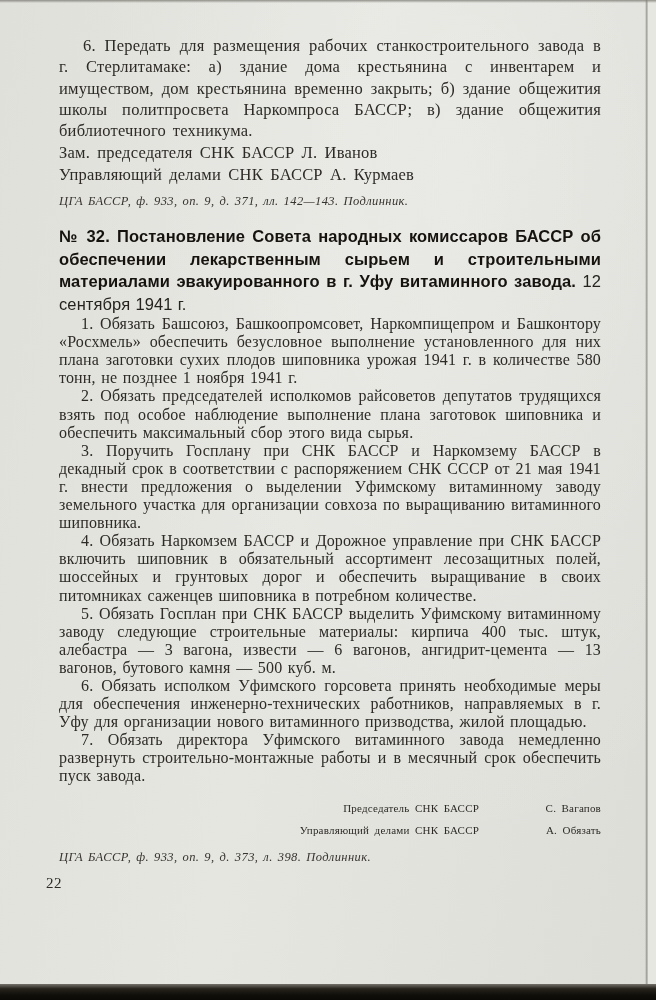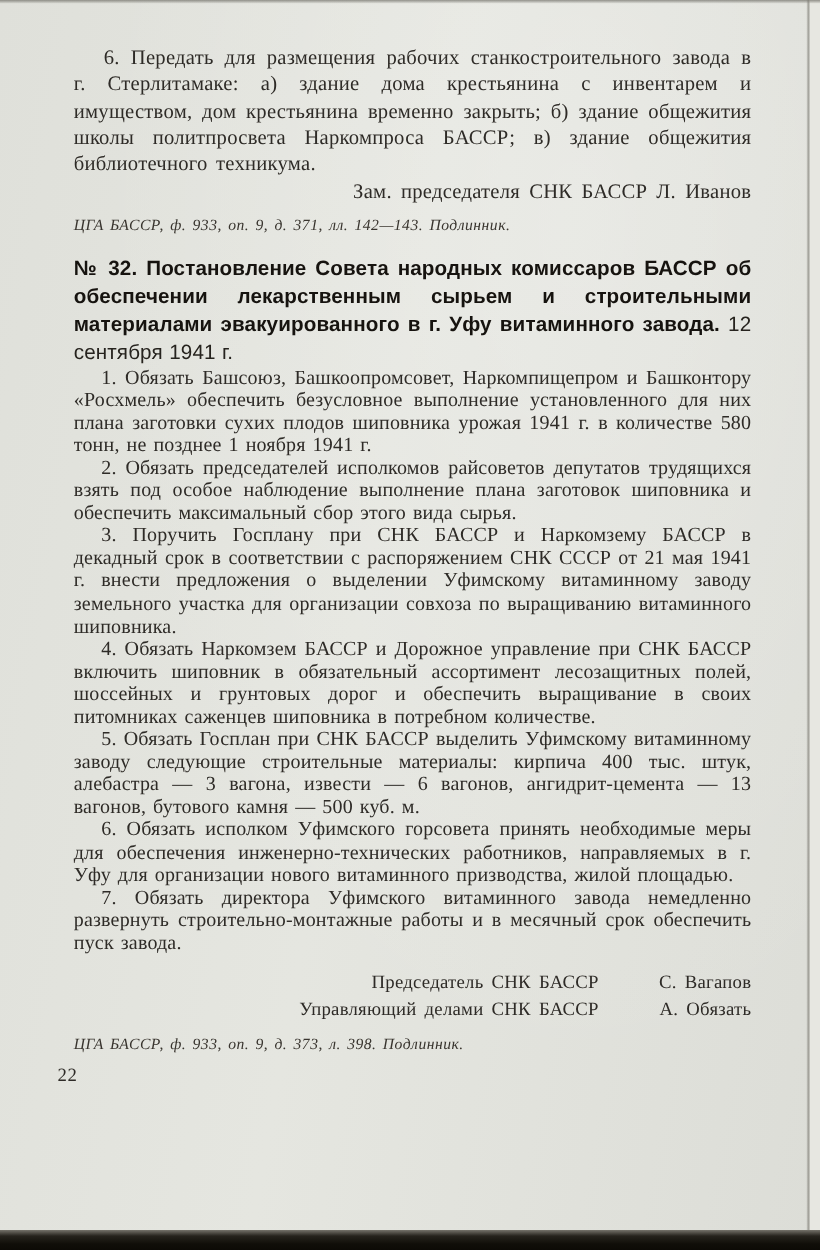--- a/index.html
+++ b/index.html
@@ -60,21 +60,20 @@
   .para-d31 {
     margin-top: 35px;
     font-size: 16.5px;
     line-height: 21.3px;
     text-indent: 24px;
     word-spacing: 2.5px;
     letter-spacing: 0.2px;
   }
   .sig-right {
     margin-top: 1px;
-    text-align: right;
     font-size: 16.5px;
     line-height: 21.5px;
     word-spacing: 3px;
     letter-spacing: 0.2px;
   }
   .archival {
     margin: 9px 0 0 0;
     font-style: italic;
     font-size: 12.5px;
     line-height: 15px;
@@ -102,21 +101,21 @@
     line-height: 18.1px;
     text-indent: 22px;
     word-spacing: 1.4px;
     letter-spacing: 0.15px;
   }
   .para-body.first {
     margin-top: 13px;
   }
   .sig-table {
     margin-top: 11px;
-    font-size: 15px;
+    font-size: 11px;
     line-height: 22px;
     word-spacing: 2.5px;
     letter-spacing: 0.2px;
   }
   .sig-row {
     display: flex;
     justify-content: flex-end;
   }
   .sig-name {
     width: 86px;
@@ -135,20 +134,21 @@
 
 <div class="page">
   <div class="page-top-edge"></div>
 
   <div class="content">
 
     <p class="para para-d31">6. Передать для размещения рабочих станкостроительного завода в г. Стерлитамаке: а) здание дома крестьянина с инвентарем и имуществом, дом крестьянина временно закрыть; б) здание общежития школы политпросвета Наркомпроса БАССР; в) здание общежития библиотечного техникума.</p>
 
     <div class="sig-right">
       <div>Зам. председателя СНК БАССР Л. Иванов</div>
+      <div>Управляющий делами СНК БАССР А. Курмаев</div>
     </div>
 
     <p class="archival">ЦГА БАССР, ф. 933, оп. 9, д. 371, лл. 142—143. Подлинник.</p>
 
     <p class="heading"><span class="hb">№ 32. Постановление Совета народных комиссаров БАССР об обеспечении лекарственным сырьем и строительными материалами эвакуированного в г. Уфу витаминного завода.</span> <span class="hd">12 сентября 1941 г.</span></p>
 
     <p class="para para-body">1. Обязать Башсоюз, Башкоопромсовет, Наркомпищепром и Башконтору «Росхмель» обеспечить безусловное выполнение установленного для них плана заготовки сухих плодов шиповника урожая 1941 г. в количестве 580 тонн, не позднее 1 ноября 1941 г.</p>
     <p class="para para-body">2. Обязать председателей исполкомов райсоветов депутатов трудящихся взять под особое наблюдение выполнение плана заготовок шиповника и обеспечить максимальный сбор этого вида сырья.</p>
     <p class="para para-body">3. Поручить Госплану при СНК БАССР и Наркомзему БАССР в декадный срок в соответствии с распоряжением СНК СССР от 21 мая 1941 г. внести предложения о выделении Уфимскому витаминному заводу земельного участка для организации совхоза по выращиванию витаминного шиповника.</p>
     <p class="para para-body">4. Обязать Наркомзем БАССР и Дорожное управление при СНК БАССР включить шиповник в обязательный ассортимент лесозащитных полей, шоссейных и грунтовых дорог и обеспечить выращивание в своих питомниках саженцев шиповника в потребном количестве.</p>

